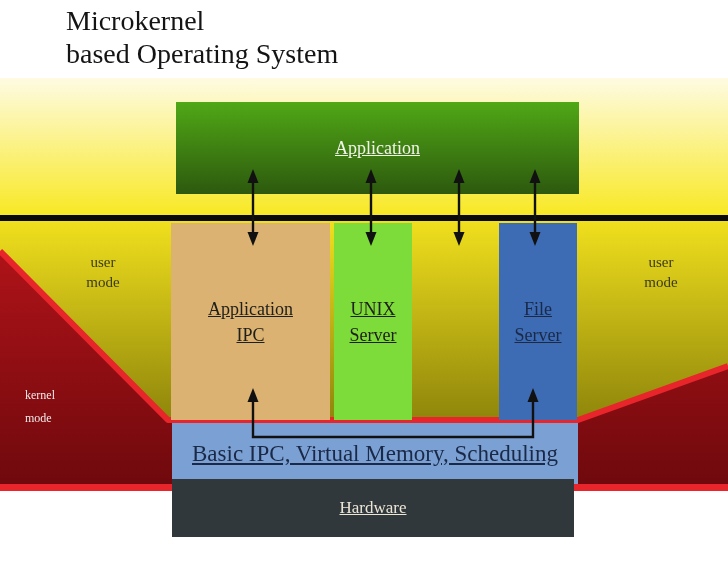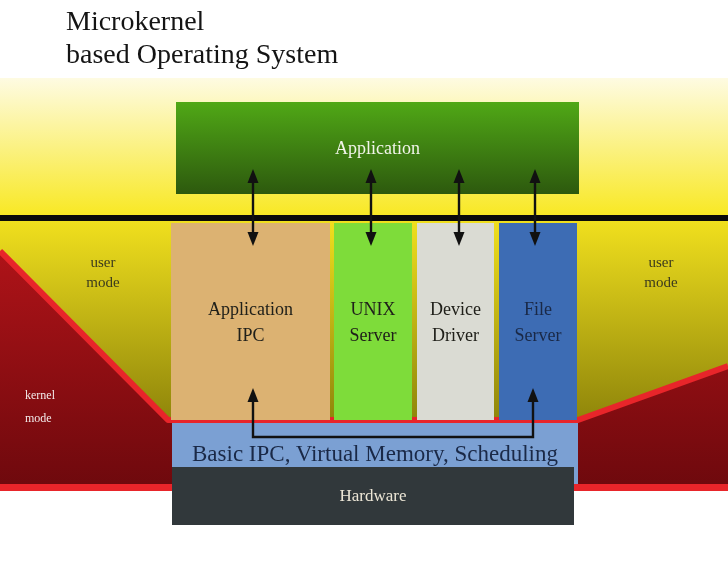--- a/index.html
+++ b/index.html
@@ -36,41 +36,41 @@
   
   .shapes-svg,.arrows-svg{left:0;top:0;width:728px;height:569px;pointer-events:none;}
   .red-path{fill:none;stroke:var(--accent-red,#e8252a);stroke-width:6;stroke-linejoin:round;}
   .red-rect{fill:var(--accent-red,#e8252a);}
   .stop-dr-top{stop-color:var(--dark-red-top,#ae1318);}
   .stop-dr-bottom{stop-color:var(--dark-red-bottom,#6e090d);}
   .arrow-line{stroke:var(--arrow-black,#111111);stroke-width:2.4;fill:none;}
   .arrow-head{fill:var(--arrow-black,#111111);}
 
   
-  .box{display:flex;flex-direction:column;align-items:center;justify-content:center;text-align:center;}
+  .box{display:flex;flex-direction:column;align-items:center;justify-content:center;text-align:center;text-decoration:underline;}
   .box span{display:block;}
 
   #box-application{
     left:176px;top:102px;width:403px;height:92px;
     background:linear-gradient(180deg,var(--app-green-top,#50a816) 0%,var(--app-green-bottom,#2d590e) 100%);
     color:var(--app-text,#f2f5ea);font-size:18px;line-height:24px;
   }
   .server{top:223px;height:197px;font-size:18px;line-height:26px;}
   #box-app-ipc{left:171px;width:159px;background:var(--box-tan,#dcb272);color:var(--server-text-dark,#20201a);}
   #box-unix{left:334px;width:78px;background:var(--box-green,#7edc3a);color:var(--server-text-dark,#20201a);}
   #box-device{left:417px;width:77px;background:var(--box-gray,#dadbd3);color:var(--server-text-dark,#20201a);}
   #box-file{left:499px;width:78px;background:var(--box-blue,#3d6cb4);color:var(--file-server-text,#1a2947);}
 
   #box-kernel{
     left:172px;top:423px;width:406px;height:61px;
     background:var(--kernel-blue,#7ba0d3);color:var(--kernel-text,#1a2947);
     font-size:23px;line-height:22px;
   }
   #box-hardware{
-    left:172px;top:467px;width:402px;height:58px;
+    left:172px;top:479px;width:402px;height:58px;
     background:var(--hardware-dark,#31383b);color:var(--hardware-text,#ece6d6);
     font-size:17px;line-height:20px;
   }
 
   
   .mode-label{font-size:15px;line-height:20px;text-align:center;}
   .mode-label span{display:block;}
   #user-mode-left{left:63px;top:252px;width:80px;color:var(--user-mode-text,#3b3a1e);}
   #user-mode-right{left:621px;top:252px;width:80px;color:var(--user-mode-text,#3b3a1e);}
   #kernel-mode{left:25px;top:384px;width:90px;text-align:left;font-size:12px;line-height:23px;color:var(--kernel-mode-text,#f2e9e9);}
@@ -106,24 +106,20 @@
     <span>Application</span>
   </div>
 
   <div class="abs box server" id="box-app-ipc">
     <span>Application</span>
     <span>IPC</span>
   </div>
   <div class="abs box server" id="box-unix">
     <span>UNIX</span>
     <span>Server</span>
-  </div>
-  <div class="abs box server" id="box-device">
-    <span>Device</span>
-    <span>Driver</span>
   </div>
   <div class="abs box server" id="box-file">
     <span>File</span>
     <span>Server</span>
   </div>
 
   <div class="abs box" id="box-kernel">
     <span>Basic IPC, Virtual Memory, Scheduling</span>
   </div>
 

